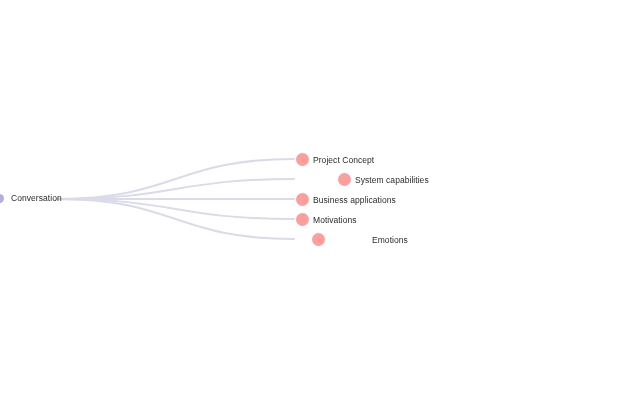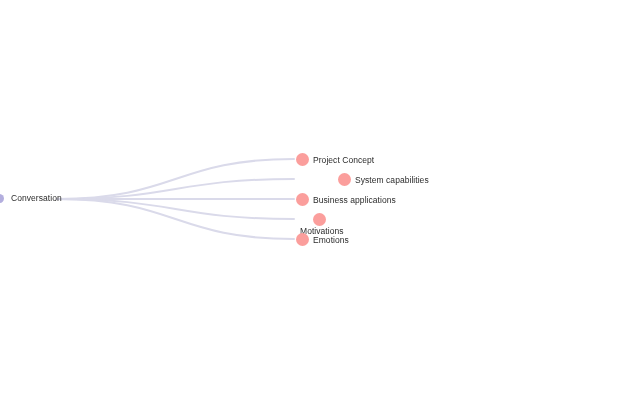--- a/index.html
+++ b/index.html
@@ -61,22 +61,22 @@
     width: 13px;
     height: 13px;
     background: #fb9e9c;
   }
   .child-node .node-label {
     margin-left: 4px;
   }
   #node-child-0 { left: 296px; top: 153px; }
   #node-child-1 { left: 296px; top: 173px; margin-left: 42px; }
   #node-child-2 { left: 296px; top: 193px; text-align: center; }
-  #node-child-3 { left: 296px; top: 213px; flex-direction: column; }
-  #node-child-4 { left: 296px; top: 233px; }
+  #node-child-3 { left: 296px; top: 213px; }
+  #node-child-4 { left: 312px; top: 233px; gap: 43px; }
 </style>
 </head>
 <body>
 
 <div id="graph-canvas">
 
   <svg id="links-layer" viewBox="0 0 640 400" width="640" height="400" xmlns="http://www.w3.org/2000/svg">
     <g id="links-group" fill="none" stroke="#dadaea" stroke-width="2" stroke-linecap="round">
         <path d="M57,199C175.5,199 175.5,159 294,159" stroke="#dadaea" stroke-width="2" fill="none"></path>
         <path d="M57,199C175.5,199 175.5,179 294,179" stroke="#dadaea" stroke-width="2" fill="none"></path>

